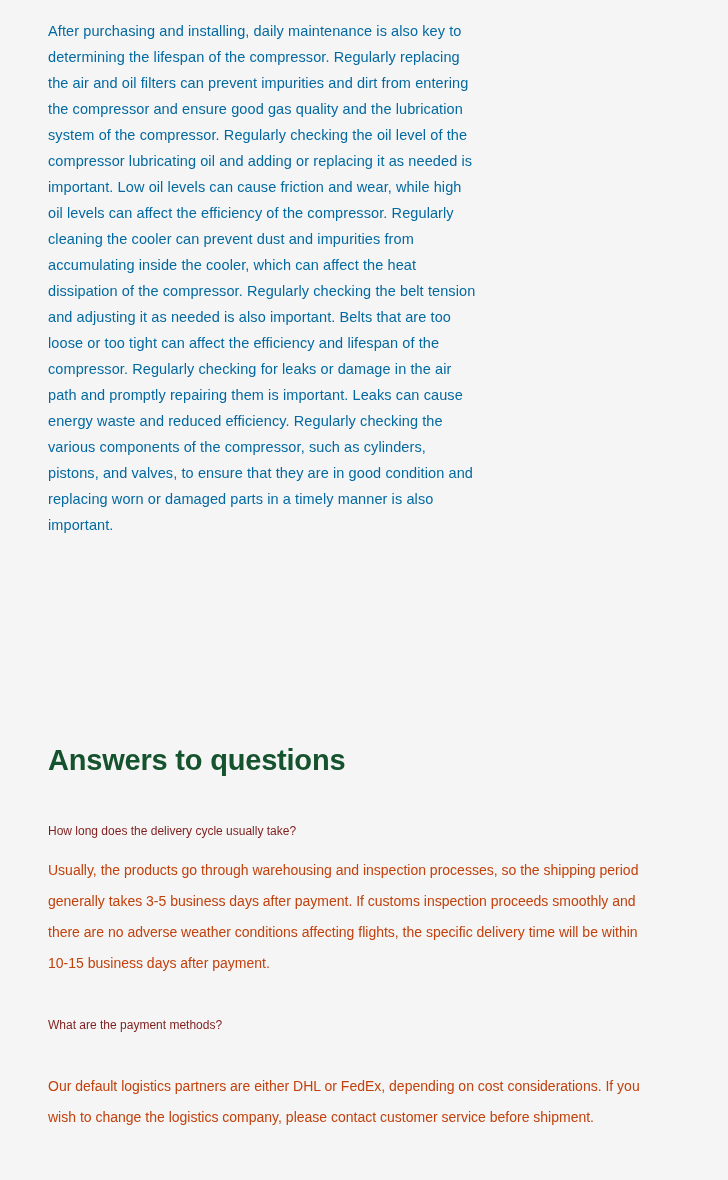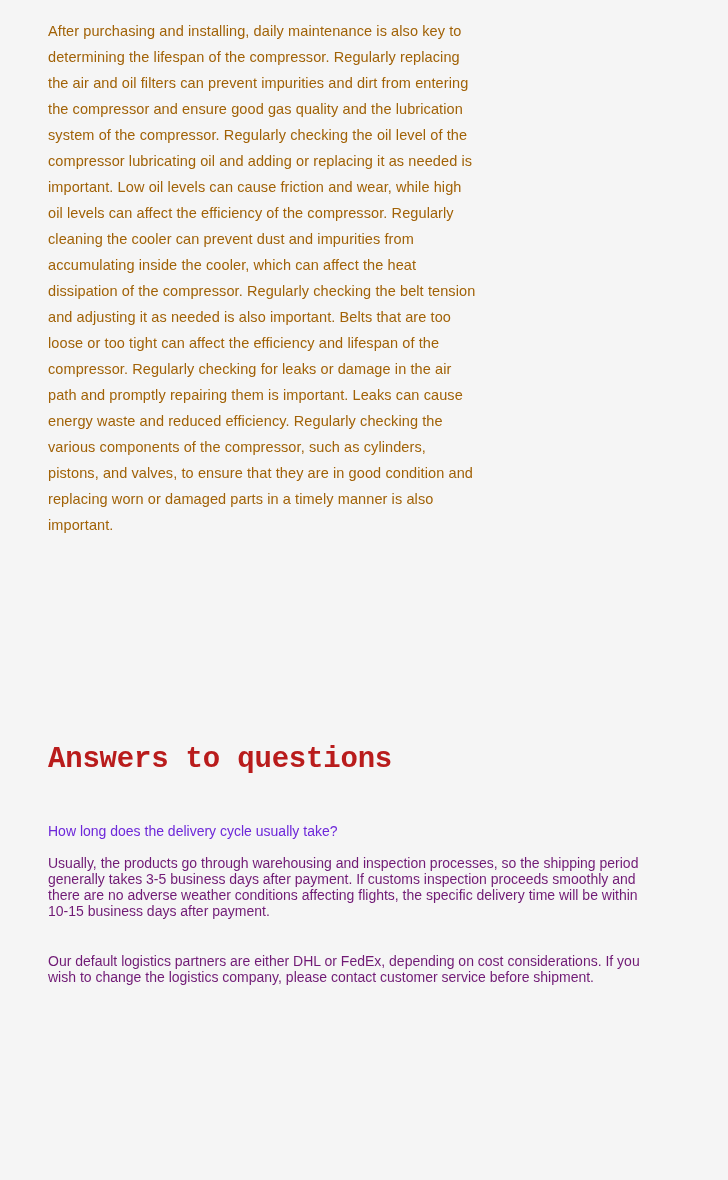--- a/index.html
+++ b/index.html
@@ -21,58 +21,57 @@
     box-sizing: border-box;
     padding: 0;
     position: relative;
   }
   .intro-block {
     padding: 18px 48px 0 48px;
   }
   .intro-para {
     font-size: 14.5px;
     line-height: 26px;
-    color: #a16207;
+    color: #0369a1;
     margin: 0;
     max-width: 432px;
     text-align: left;
     letter-spacing: 0.1px;
   }
   .spacer {
     height: 205px;
   }
   .faq-block {
     padding: 0 48px 30px 48px;
   }
   .faq-title {
     font-size: 29px;
     line-height: 34px;
     font-weight: bold;
-    color: #b91c1c;
+    color: #14532d;
     margin: 0 0 42px 0;
     letter-spacing: -0.2px;
-    font-family: Liberation Mono, monospace;
   }
   .faq-item {
     margin-bottom: 34px;
   }
   .faq-item:last-child {
     margin-bottom: 0;
   }
   .faq-q {
-    font-size: 14px;
+    font-size: 12px;
     line-height: 24px;
-    color: #6d28d9;
+    color: #7f1d1d;
     margin: 0 0 12px 0;
     font-weight: normal;
   }
   .faq-a {
     font-size: 14px;
-    line-height: 16px;
-    color: #701a75;
+    line-height: 31px;
+    color: #c2410c;
     margin: 0;
     max-width: 592px;
   }
 </style>
 </head>
 <body>
 
 <div class="page">
 
   <div class="intro-block">
@@ -83,20 +82,21 @@
 
   <div class="faq-block">
     <h1 class="faq-title">Answers to questions</h1>
 
     <div class="faq-item">
       <h2 class="faq-q">How long does the delivery cycle usually take?</h2>
       <p class="faq-a">Usually, the products go through warehousing and inspection processes, so the shipping period generally takes 3-5 business days after payment. If customs inspection proceeds smoothly and there are no adverse weather conditions affecting flights, the specific delivery time will be within 10-15 business days after payment.</p>
     </div>
 
     <div class="faq-item">
+      <h2 class="faq-q">What are the payment methods?</h2>
     </div>
 
     <div class="faq-item">
       <p class="faq-a">Our default logistics partners are either DHL or FedEx, depending on cost considerations. If you wish to change the logistics company, please contact customer service before shipment.</p>
     </div>
   </div>
 
 </div>
 
 </body></html>

